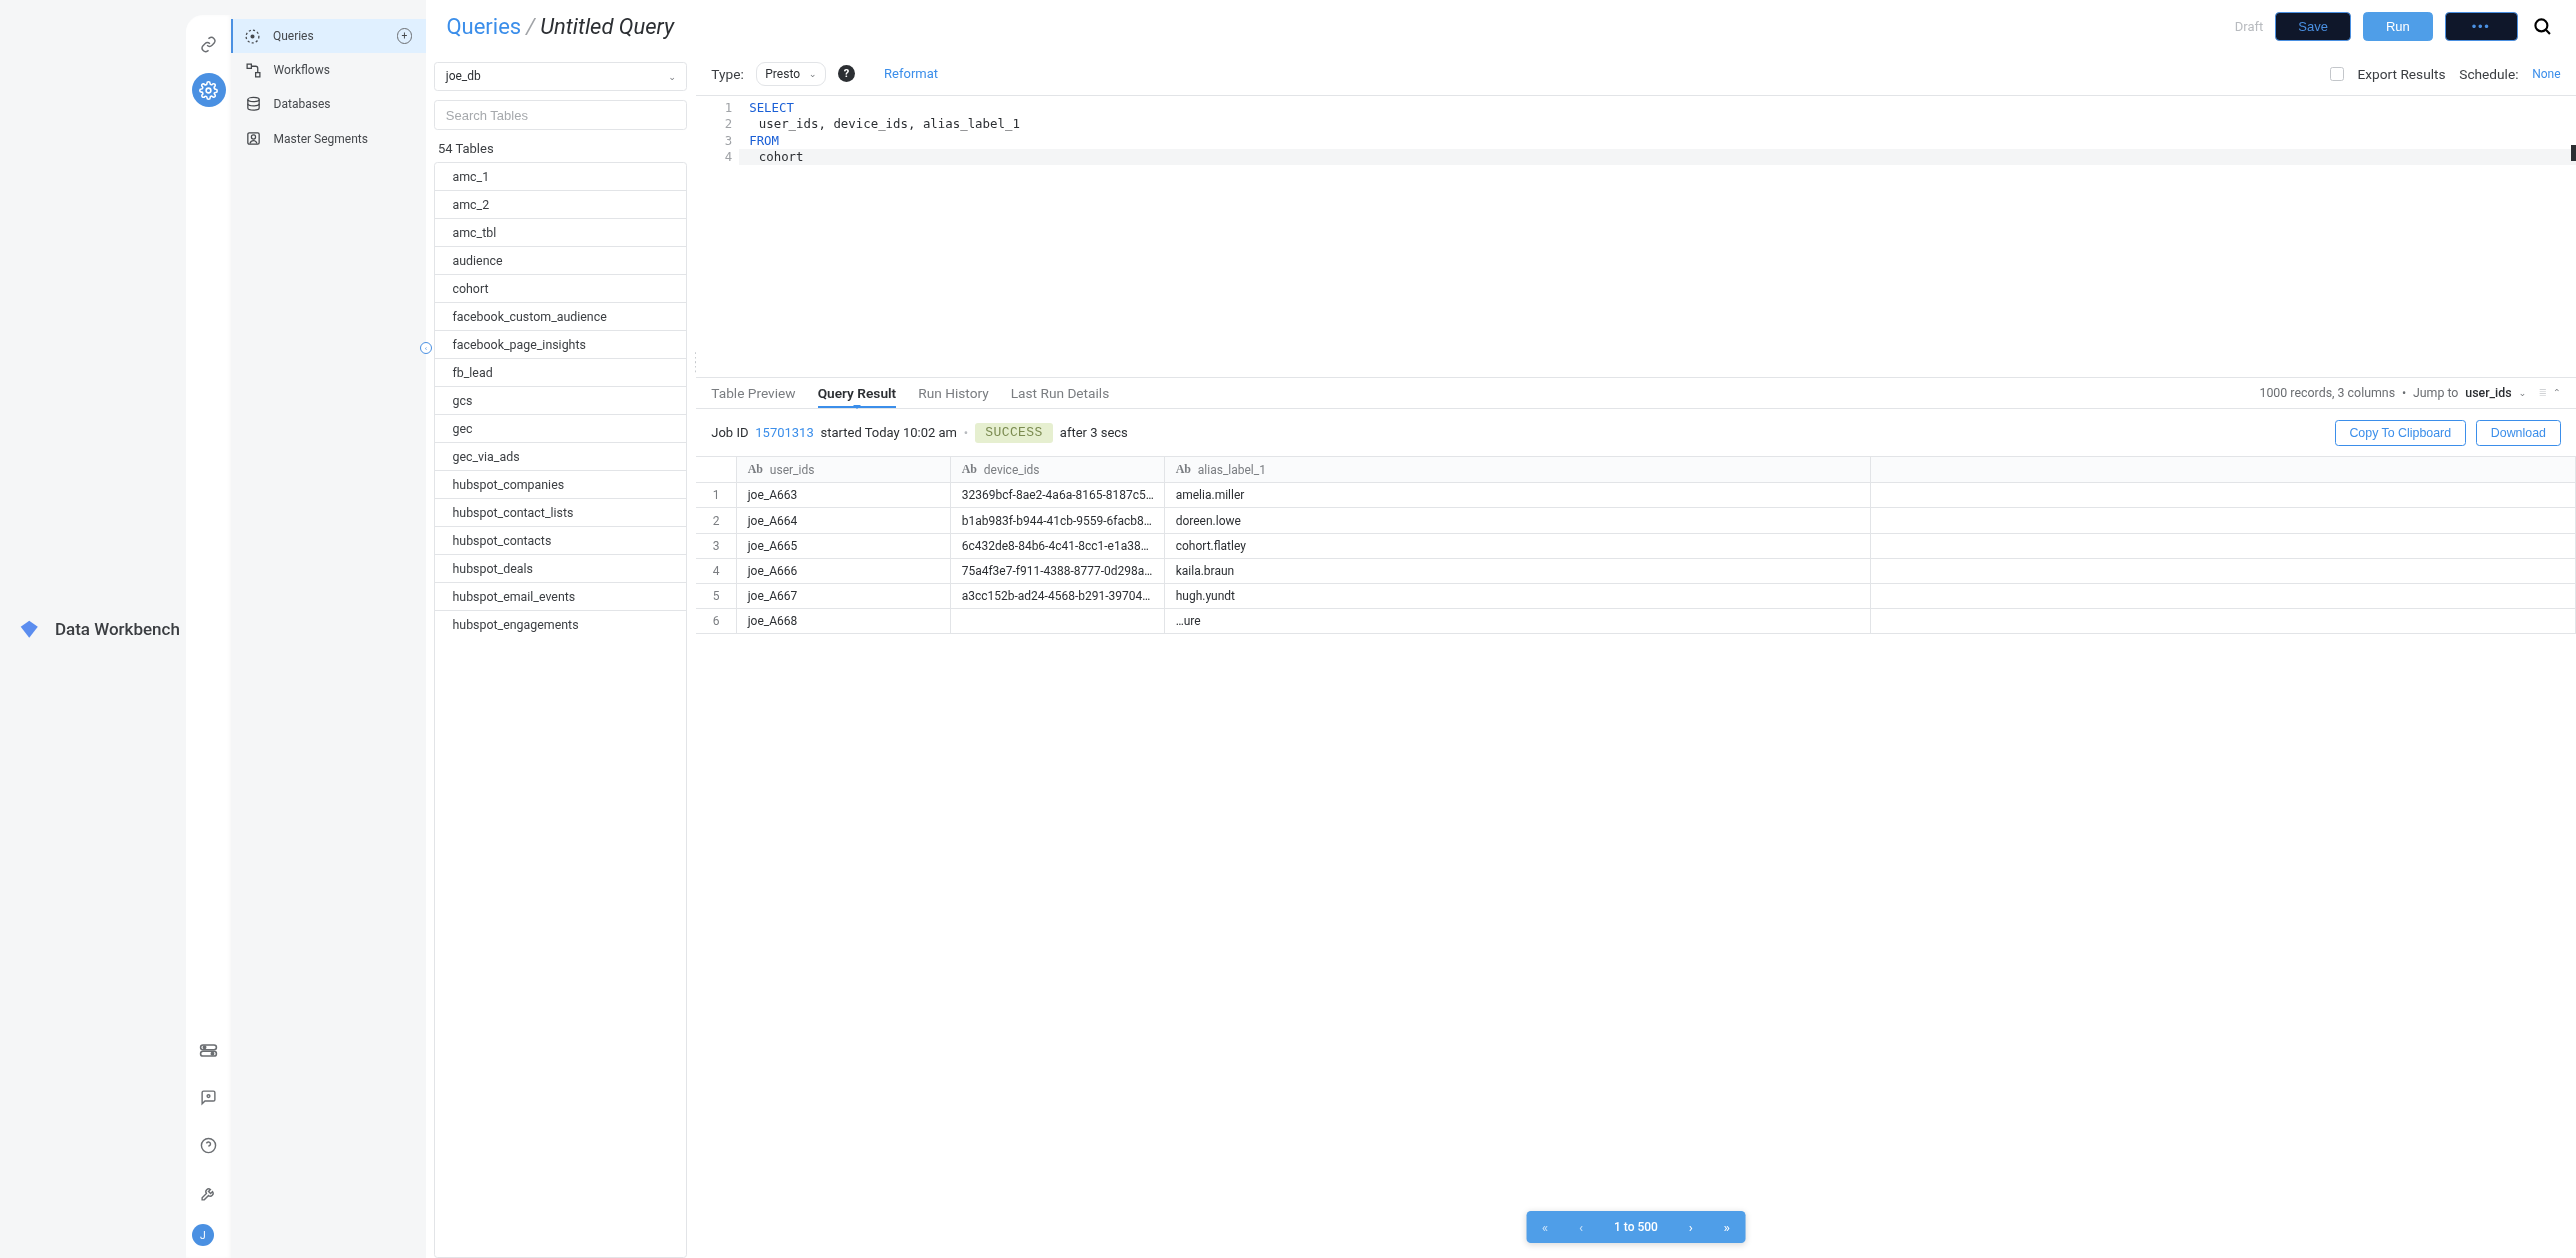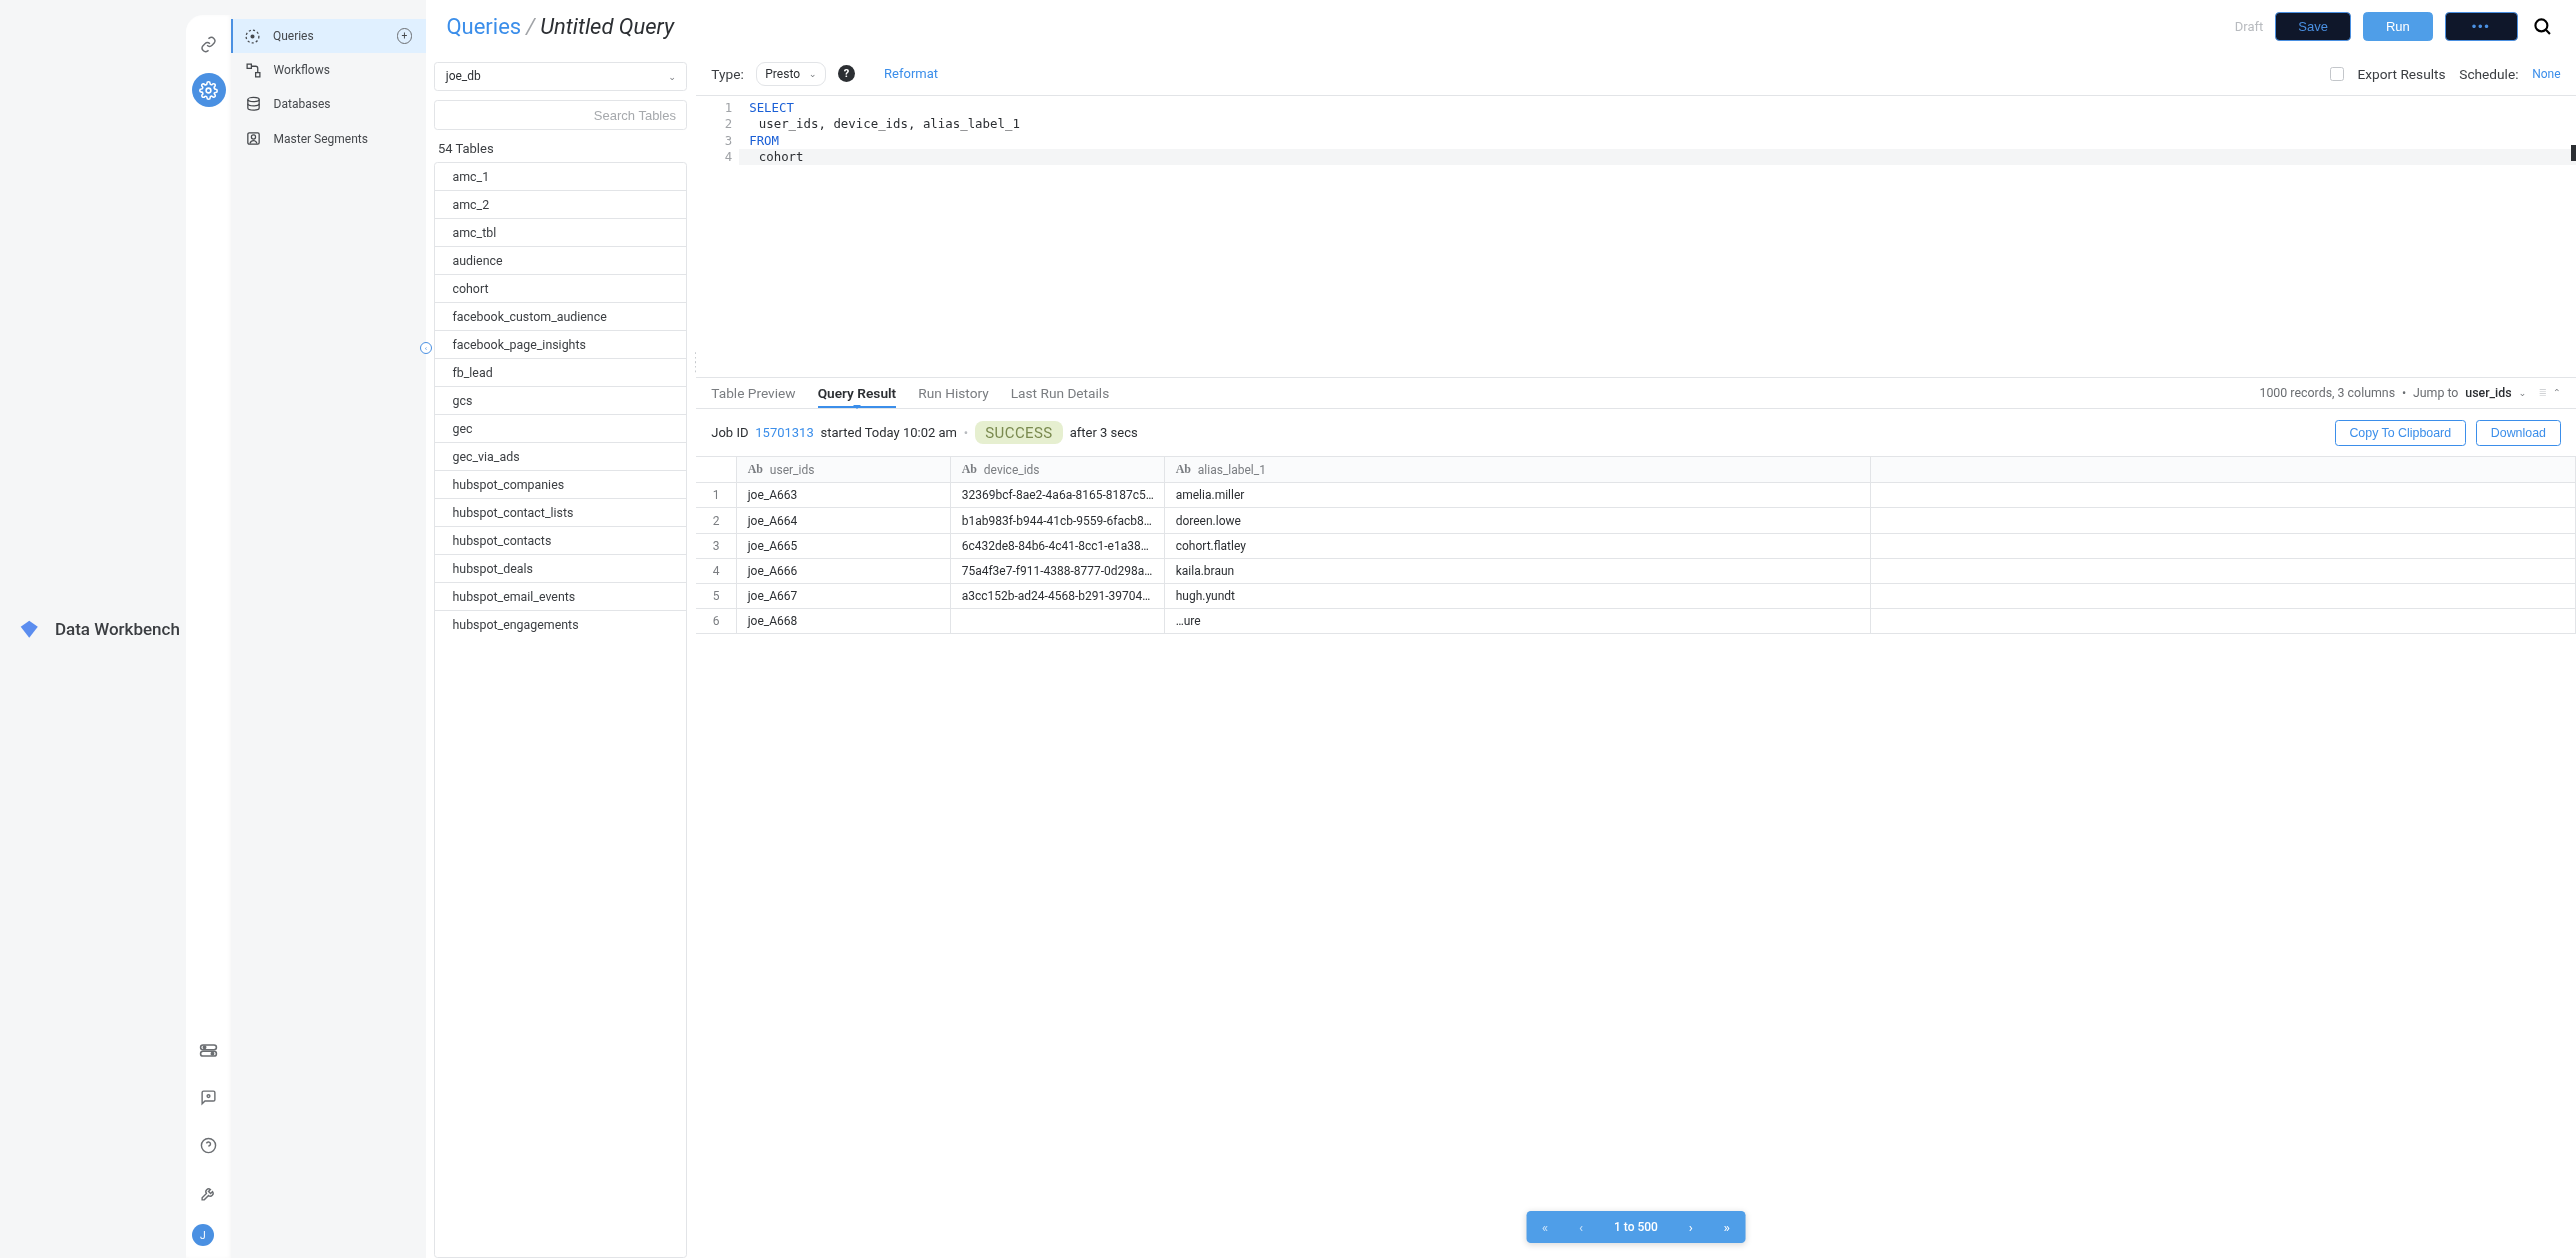--- a/index.html
+++ b/index.html
@@ -45,21 +45,21 @@
   .btn{border:1.3px solid var(--blue);background:#0f172a;color:var(--blue);border-radius:4.3px;padding:6px 22px;font-size:13px;cursor:pointer;}
   .btn.primary{background:var(--blue-badge);color:#fff;border-color:var(--blue-badge);}
   .btn.icon-only{padding:6px 26px;letter-spacing:1.7px;}
   .search-btn{width:26px;height:26px;display:flex;align-items:center;justify-content:center;cursor:pointer;}
   
   .content{flex:1;display:flex;min-height:0;position:relative;}
   .collapse-handle{position:absolute;left:-6px;top:289px;width:12px;height:12px;border:1.3px solid var(--blue);border-radius:50%;background:#fff;display:flex;align-items:center;justify-content:center;font-size:7.7px;color:var(--blue);cursor:pointer;z-index:5;}
   
   .tables-panel{width:270px;padding:8.6px 8.6px 0 8.6px;display:flex;flex-direction:column;min-height:0;border-right:none;}
   .db-select{border:0.9px solid var(--border);border-radius:3.4px;padding:6.8px 10.3px;display:flex;align-items:center;justify-content:space-between;cursor:pointer;font-size:12px;}
-  .search-tables{border:0.9px solid var(--border);border-radius:3.4px;padding:6.8px 10.3px;margin-top:8.6px;width:100%;font-size:13px;outline:none;text-align:right;}
+  .search-tables{border:0.9px solid var(--border);border-radius:3.4px;padding:6.8px 10.3px;margin-top:8.6px;width:100%;font-size:13px;outline:none;}
   .search-tables::placeholder{color:#a6a9ad;}
   .tables-count{margin:10.3px 3.4px 6.8px;font-size:13px;color:#3b3e42;}
   .tables-list{flex:1;border:0.9px solid var(--border);border-radius:3.4px;overflow-y:auto;}
   .table-item{padding:6px 17px;border-bottom:0.9px solid var(--border);cursor:pointer;font-size:12.4px;color:#3b3e42;}
   .table-item:last-child{border-bottom:none;}
   
   .right-panel{flex:1;display:flex;flex-direction:column;min-width:0;position:relative;}
   .drag-handle{position:absolute;left:-5.1px;top:300px;width:10.3px;display:flex;flex-direction:column;gap:1.7px;color:#c3c6ca;cursor:col-resize;font-size:13.7px;line-height:8.6px;align-items:center;}
   .query-toolbar{display:flex;align-items:center;gap:12px;padding:8.6px 15.4px 8.6px 15.4px;}
   .type-label{font-size:13.7px;color:#3b3e42;}
@@ -88,21 +88,21 @@
   .res-tab.active{color:#2c2f33;font-weight:600;}
   .res-tab.active::after{content:"";position:absolute;left:0;right:0;bottom:0;height:2.1px;background:var(--blue-bright);}
   .res-tab.active::before{content:"";position:absolute;left:50%;bottom:-4.3px;transform:translateX(-50%);border:4.3px solid transparent;border-top-color:var(--blue-bright);}
   .tabs-right{margin-left:auto;display:flex;align-items:center;gap:6.8px;color:#6b6e72;font-size:12.4px;padding-bottom:7.7px;}
   .jump-field{font-weight:500;color:#2c2f33;}
   .chevron-down{font-size:9.4px;color:#7a7d81;}
   .drag-rows{margin-left:6.8px;color:#c3c6ca;cursor:row-resize;display:flex;flex-direction:column;line-height:3.4px;font-size:8.6px;}
   .job-bar{display:flex;align-items:center;padding:10.3px 15.4px;border-top:0.9px solid var(--border);gap:6.8px;font-size:13px;}
   .job-id{color:var(--blue-bright);}
   .job-dot{color:#b8bbbf;}
-  .success-badge{background:var(--success-bg);color:var(--success-text);padding:2.6px 10.3px;border-radius:8px;font-size:15px;letter-spacing:0.4px;}
+  .success-badge{background:var(--success-bg);color:var(--success-text);padding:2.6px 10.3px;border-radius:3px;font-size:13px;letter-spacing:0.4px;font-family:Liberation Mono, monospace;}
   .job-actions{margin-left:auto;display:flex;gap:10.3px;}
   .btn-outline{border:0.9px solid var(--blue-bright);color:var(--blue-bright);background:#fff;border-radius:3.4px;padding:5.1px 13.7px;cursor:pointer;font-size:12.4px;}
   
   .grid-wrap{flex:1;overflow:auto;position:relative;border-top:0.9px solid var(--border);}
   table.grid{border-collapse:collapse;width:100%;table-layout:fixed;}
   .grid th,.grid td{border-bottom:0.9px solid var(--border);border-right:0.9px solid var(--border);padding:5.1px 10.3px;text-align:left;font-weight:400;white-space:nowrap;overflow:hidden;text-overflow:ellipsis;}
   .grid thead th{background:var(--bg-lighter);color:#7a7d81;font-size:12px;}
   .grid .rownum{width:41px;text-align:center;color:#7a7d81;background:#fff;}
   .grid tbody tr:nth-child(even) .rownum{}
   .col-type{display:inline-flex;align-items:center;gap:6.8px;}

